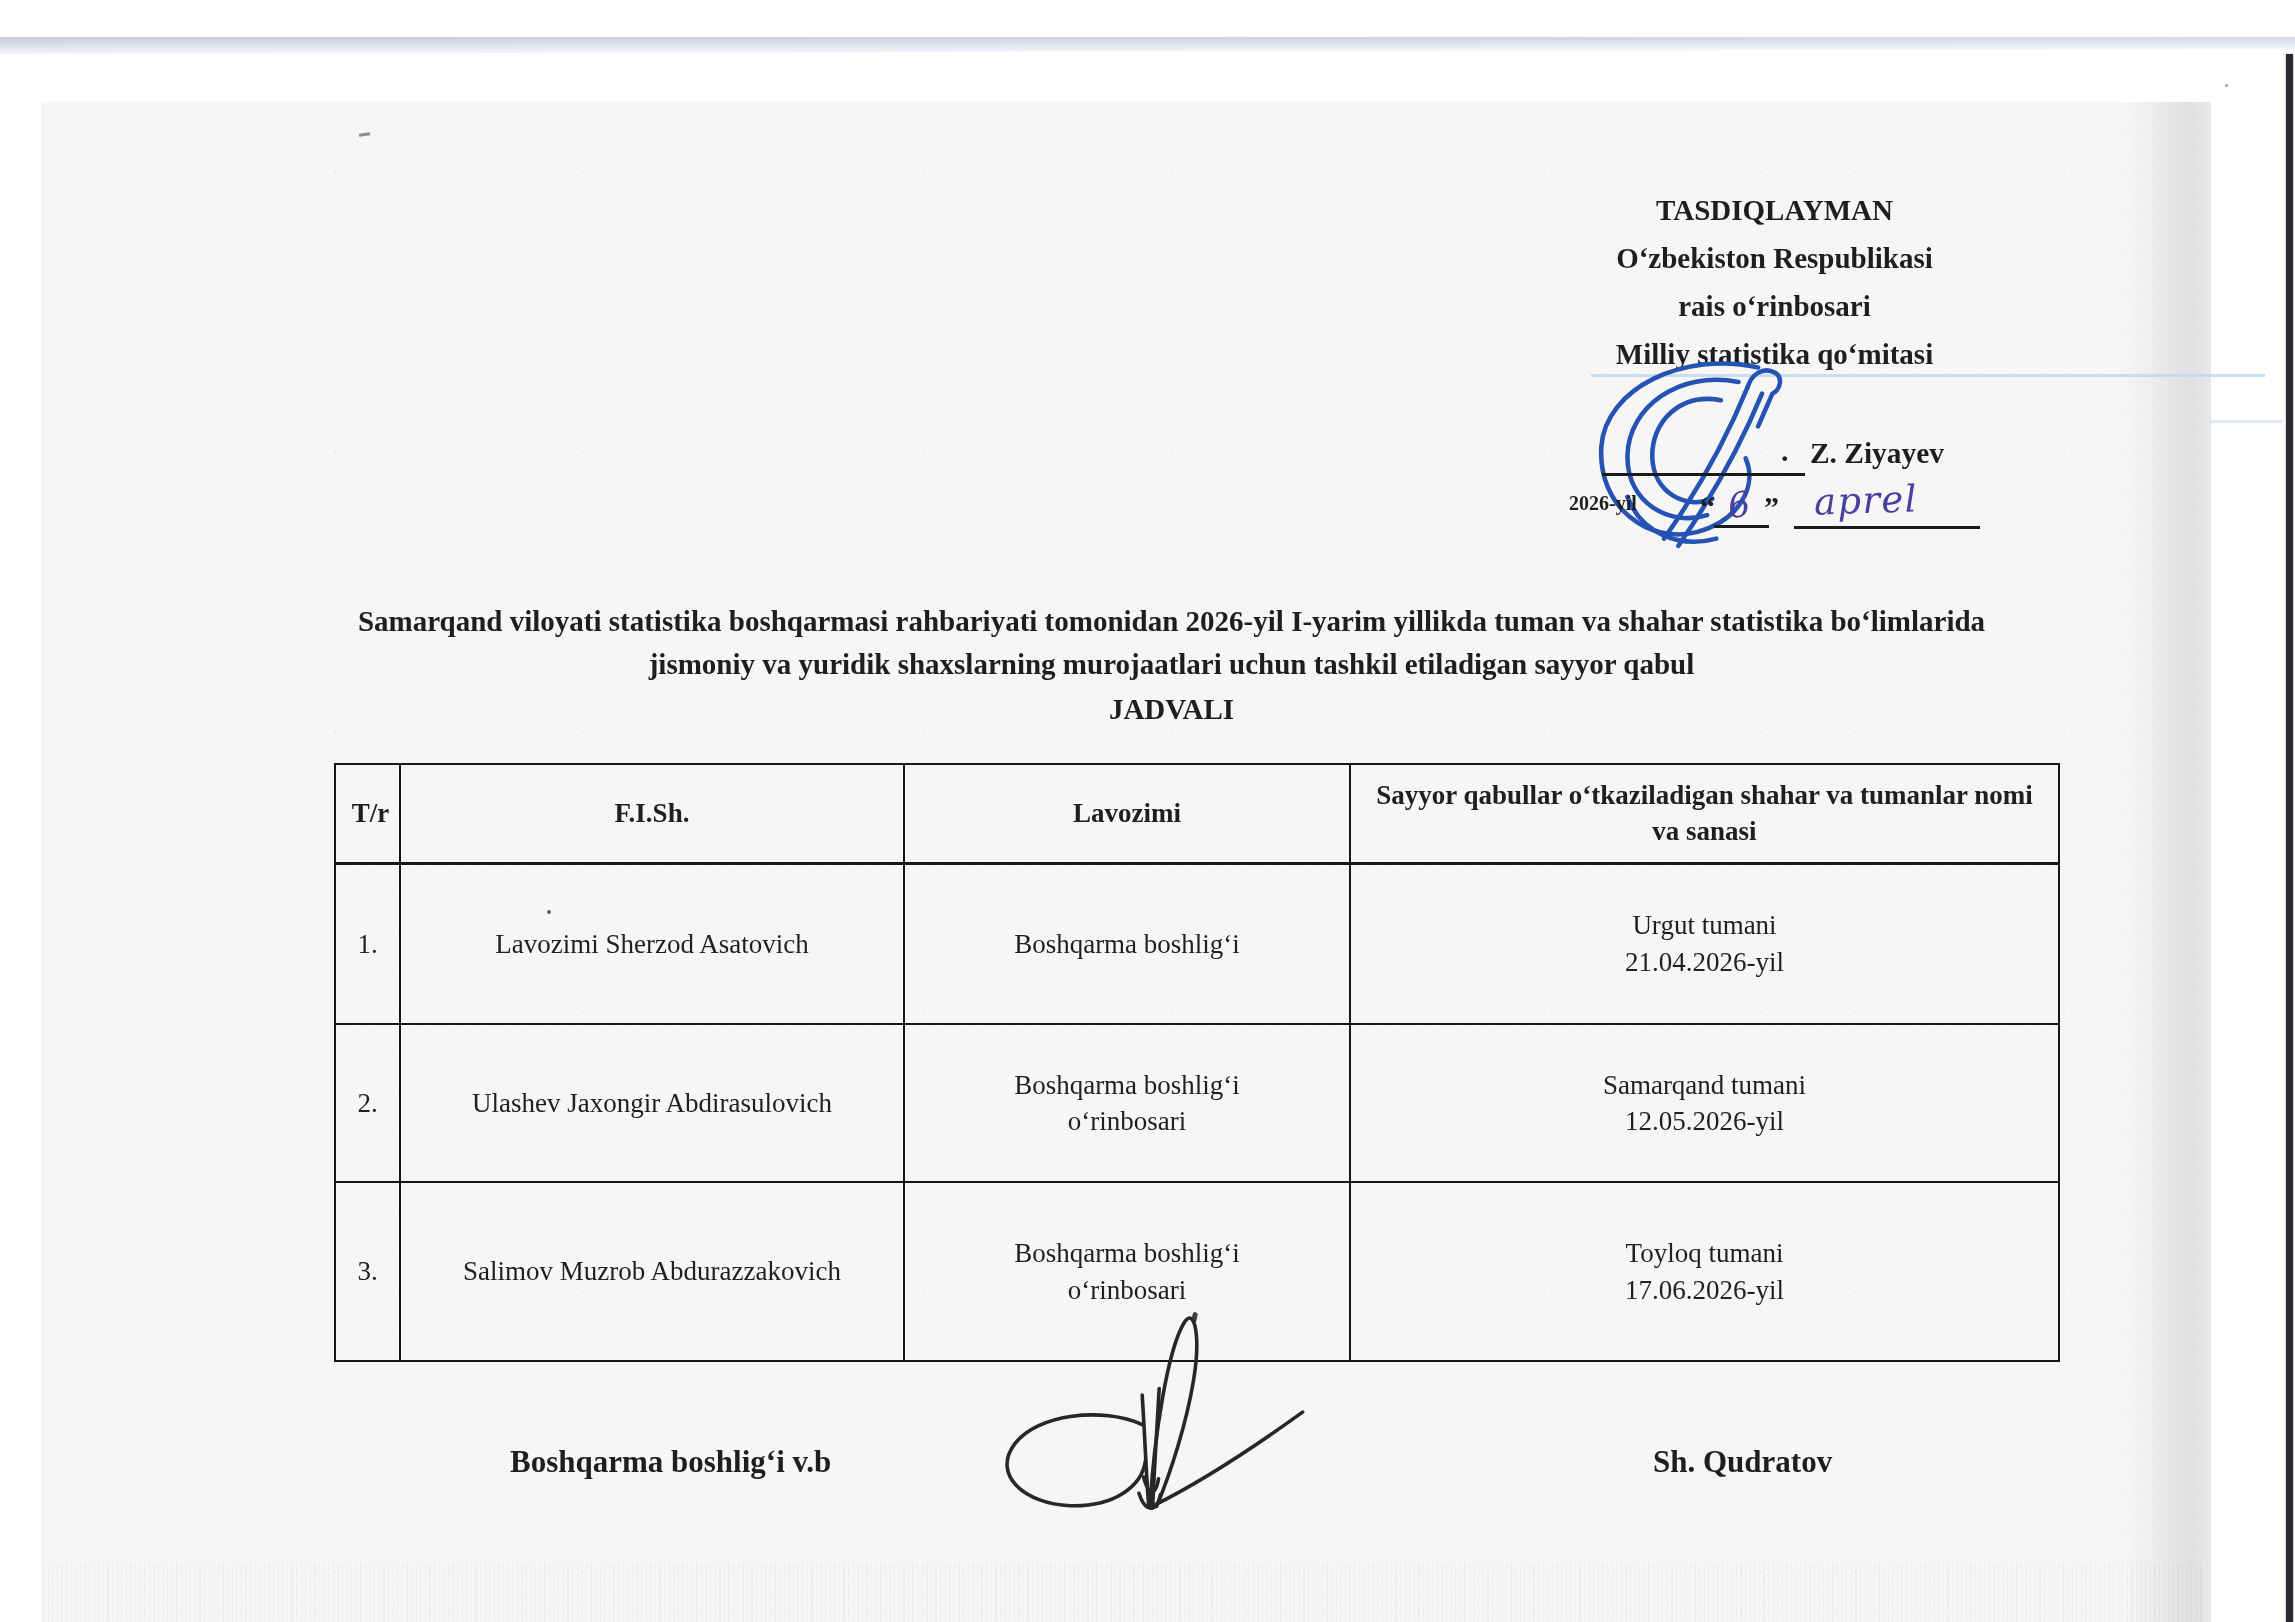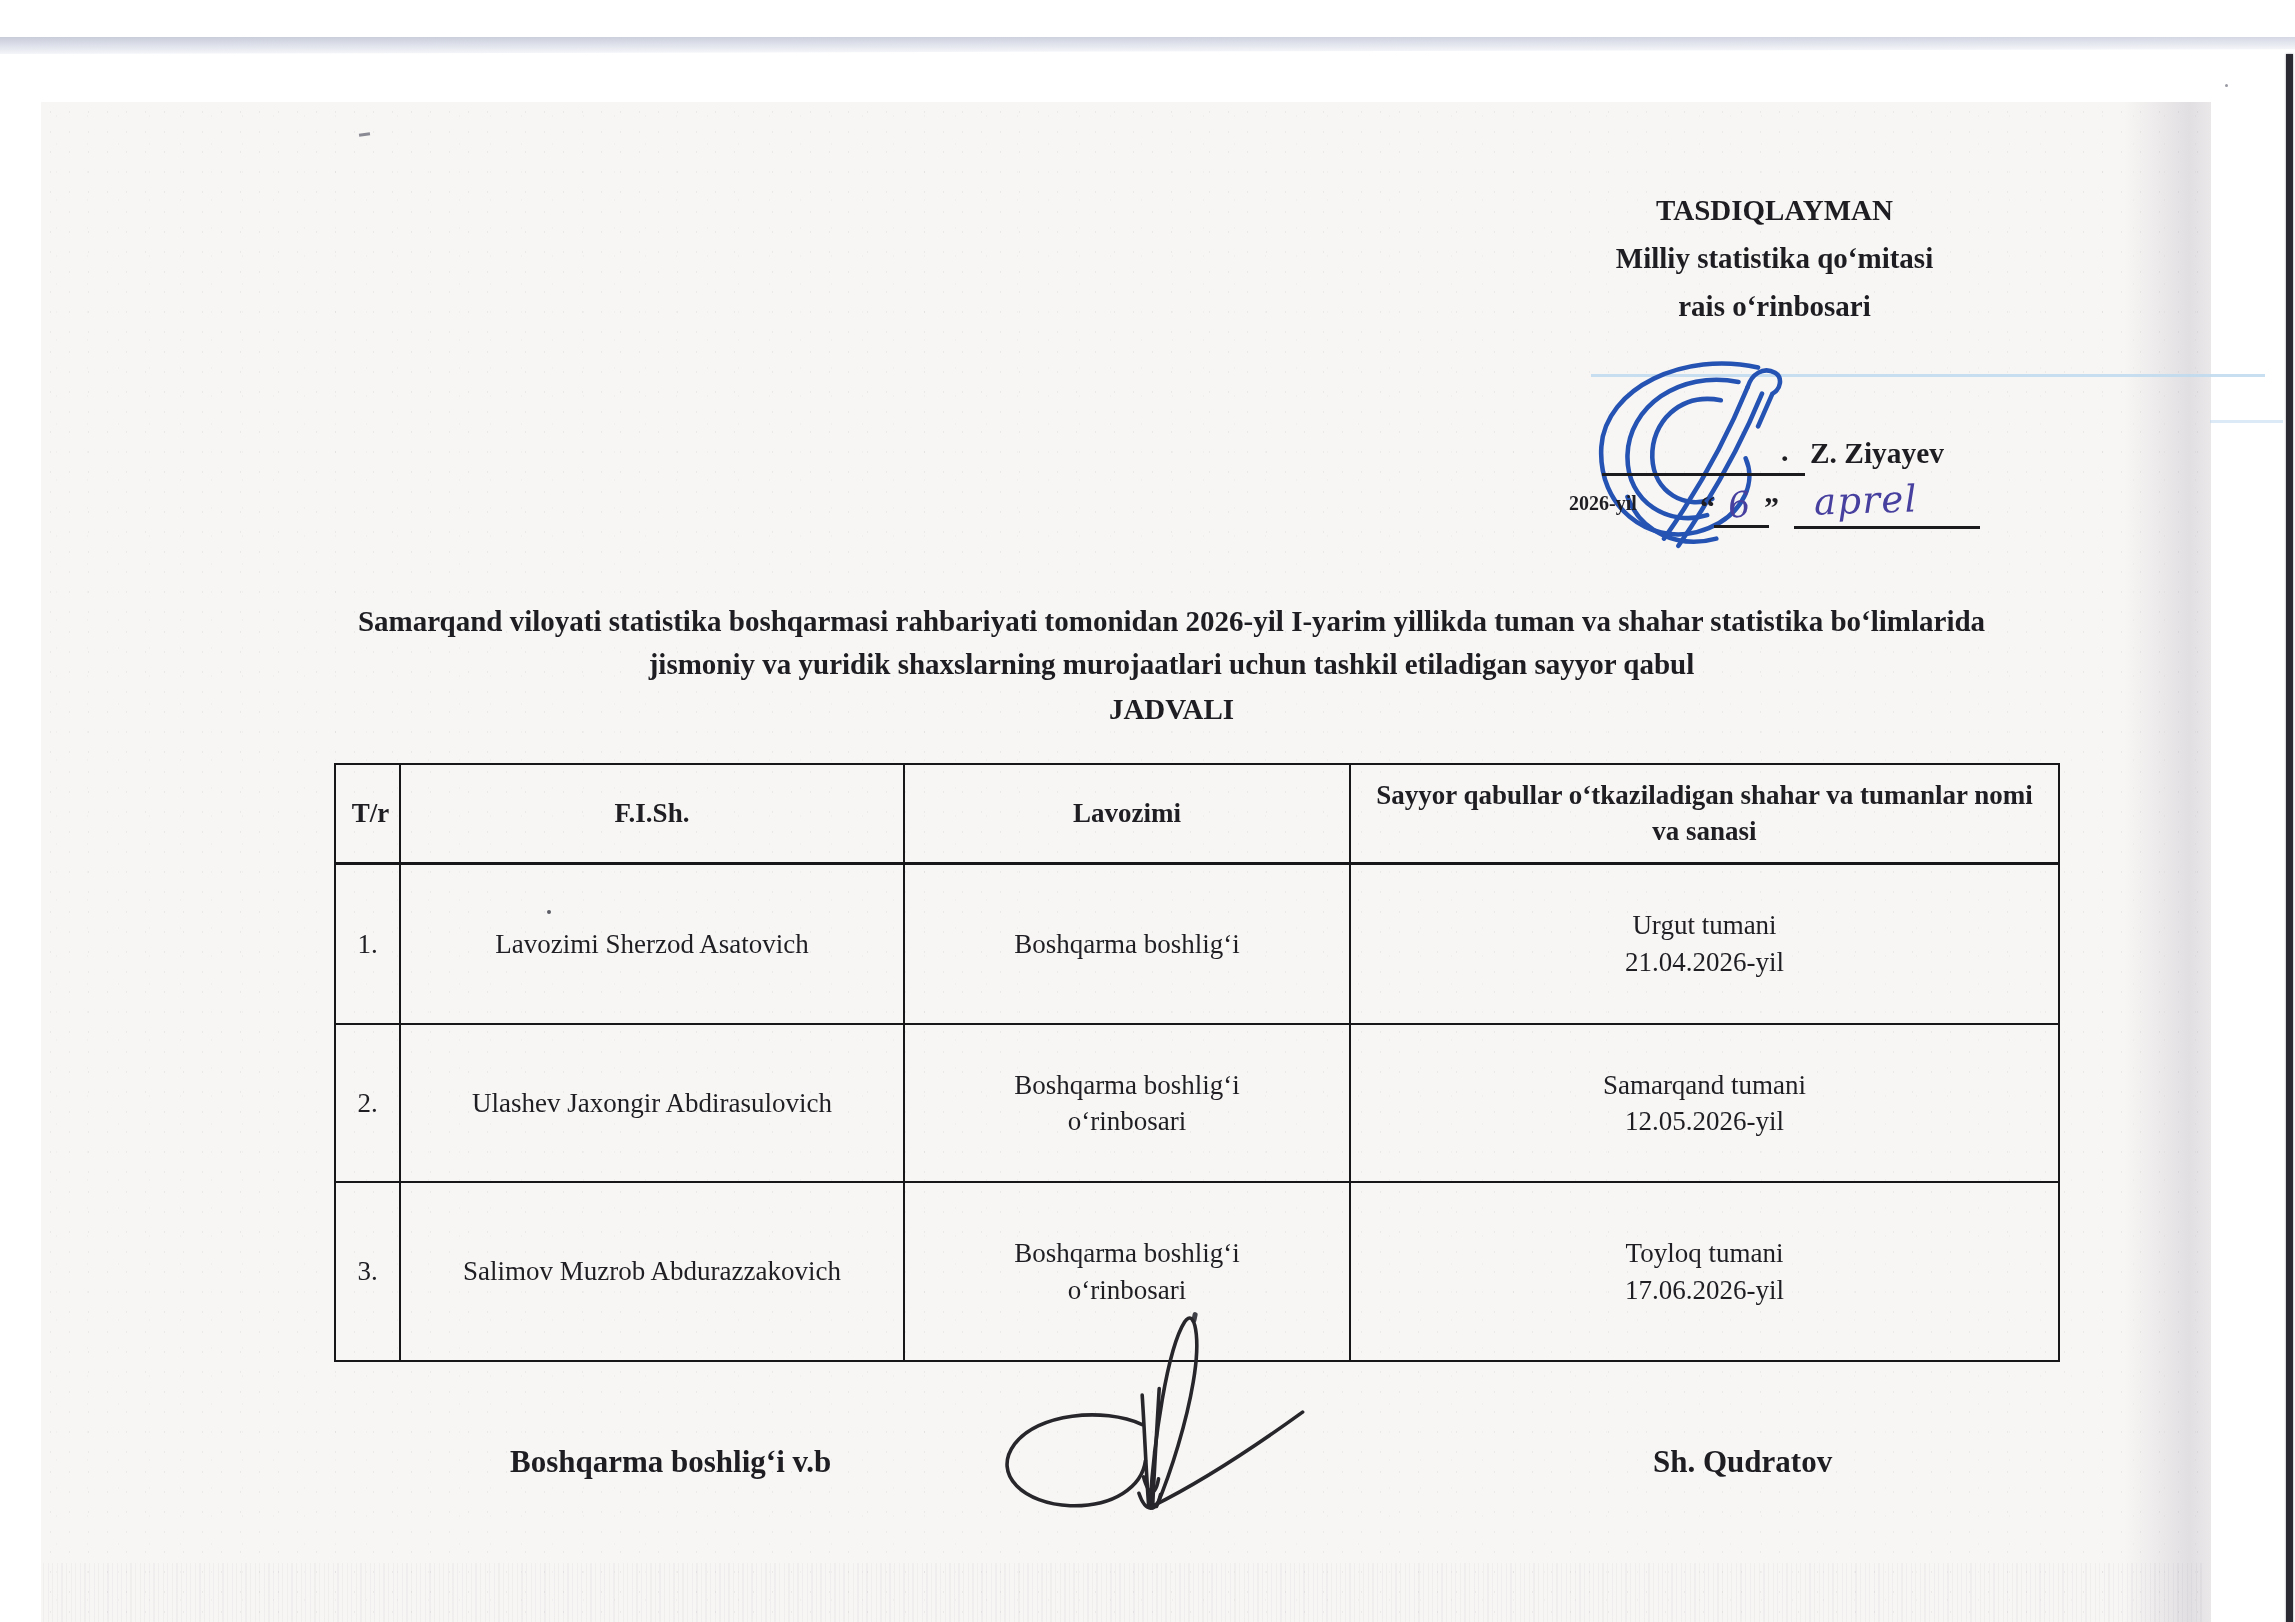--- a/index.html
+++ b/index.html
@@ -114,22 +114,23 @@
   <div class="faint-blue-line" style="left:1591px; top:337px; width:674px; height:2.6px;"></div>
   <div class="faint-blue-line" style="left:2210px; top:383px; width:73px; height:2.6px; opacity:.55;"></div>
 
   <div class="speck speck-dash"></div>
   <div class="speck speck-dot1"></div>
   <div class="speck speck-comma"></div>
   <div class="speck speck-dot2"></div>
 
   <div class="approval">
     <div>TASDIQLAYMAN</div>
+    <div>O‘zbekiston Respublikasi</div>
+    <div>rais o‘rinbosari</div>
     <div>Milliy statistika qo‘mitasi</div>
-    <div>rais o‘rinbosari</div>
   </div>
 
   <svg class="approval-signature" viewBox="0 0 340 305">
     <g fill="none" stroke="#2553b4" stroke-width="7" stroke-linecap="round">
       <path d="M 262 14 C 150 -12, 28 45, 22 135 C 16 228, 95 285, 168 266 C 232 249, 262 196, 243 153"></path>
       <path d="M 232 36 C 140 18, 64 75, 62 148 C 60 222, 128 258, 184 240"></path>
       <path d="M 205 64 C 142 52, 98 98, 100 152 C 102 206, 152 232, 192 215"></path>
       <path d="M 118 276 C 168 205, 214 122, 246 44"></path>
       <path d="M 140 287 C 190 214, 236 132, 268 54"></path>
       <path d="M 246 44 C 252 24, 270 12, 288 22 C 300 29, 297 47, 284 54 L 262 104"></path>

